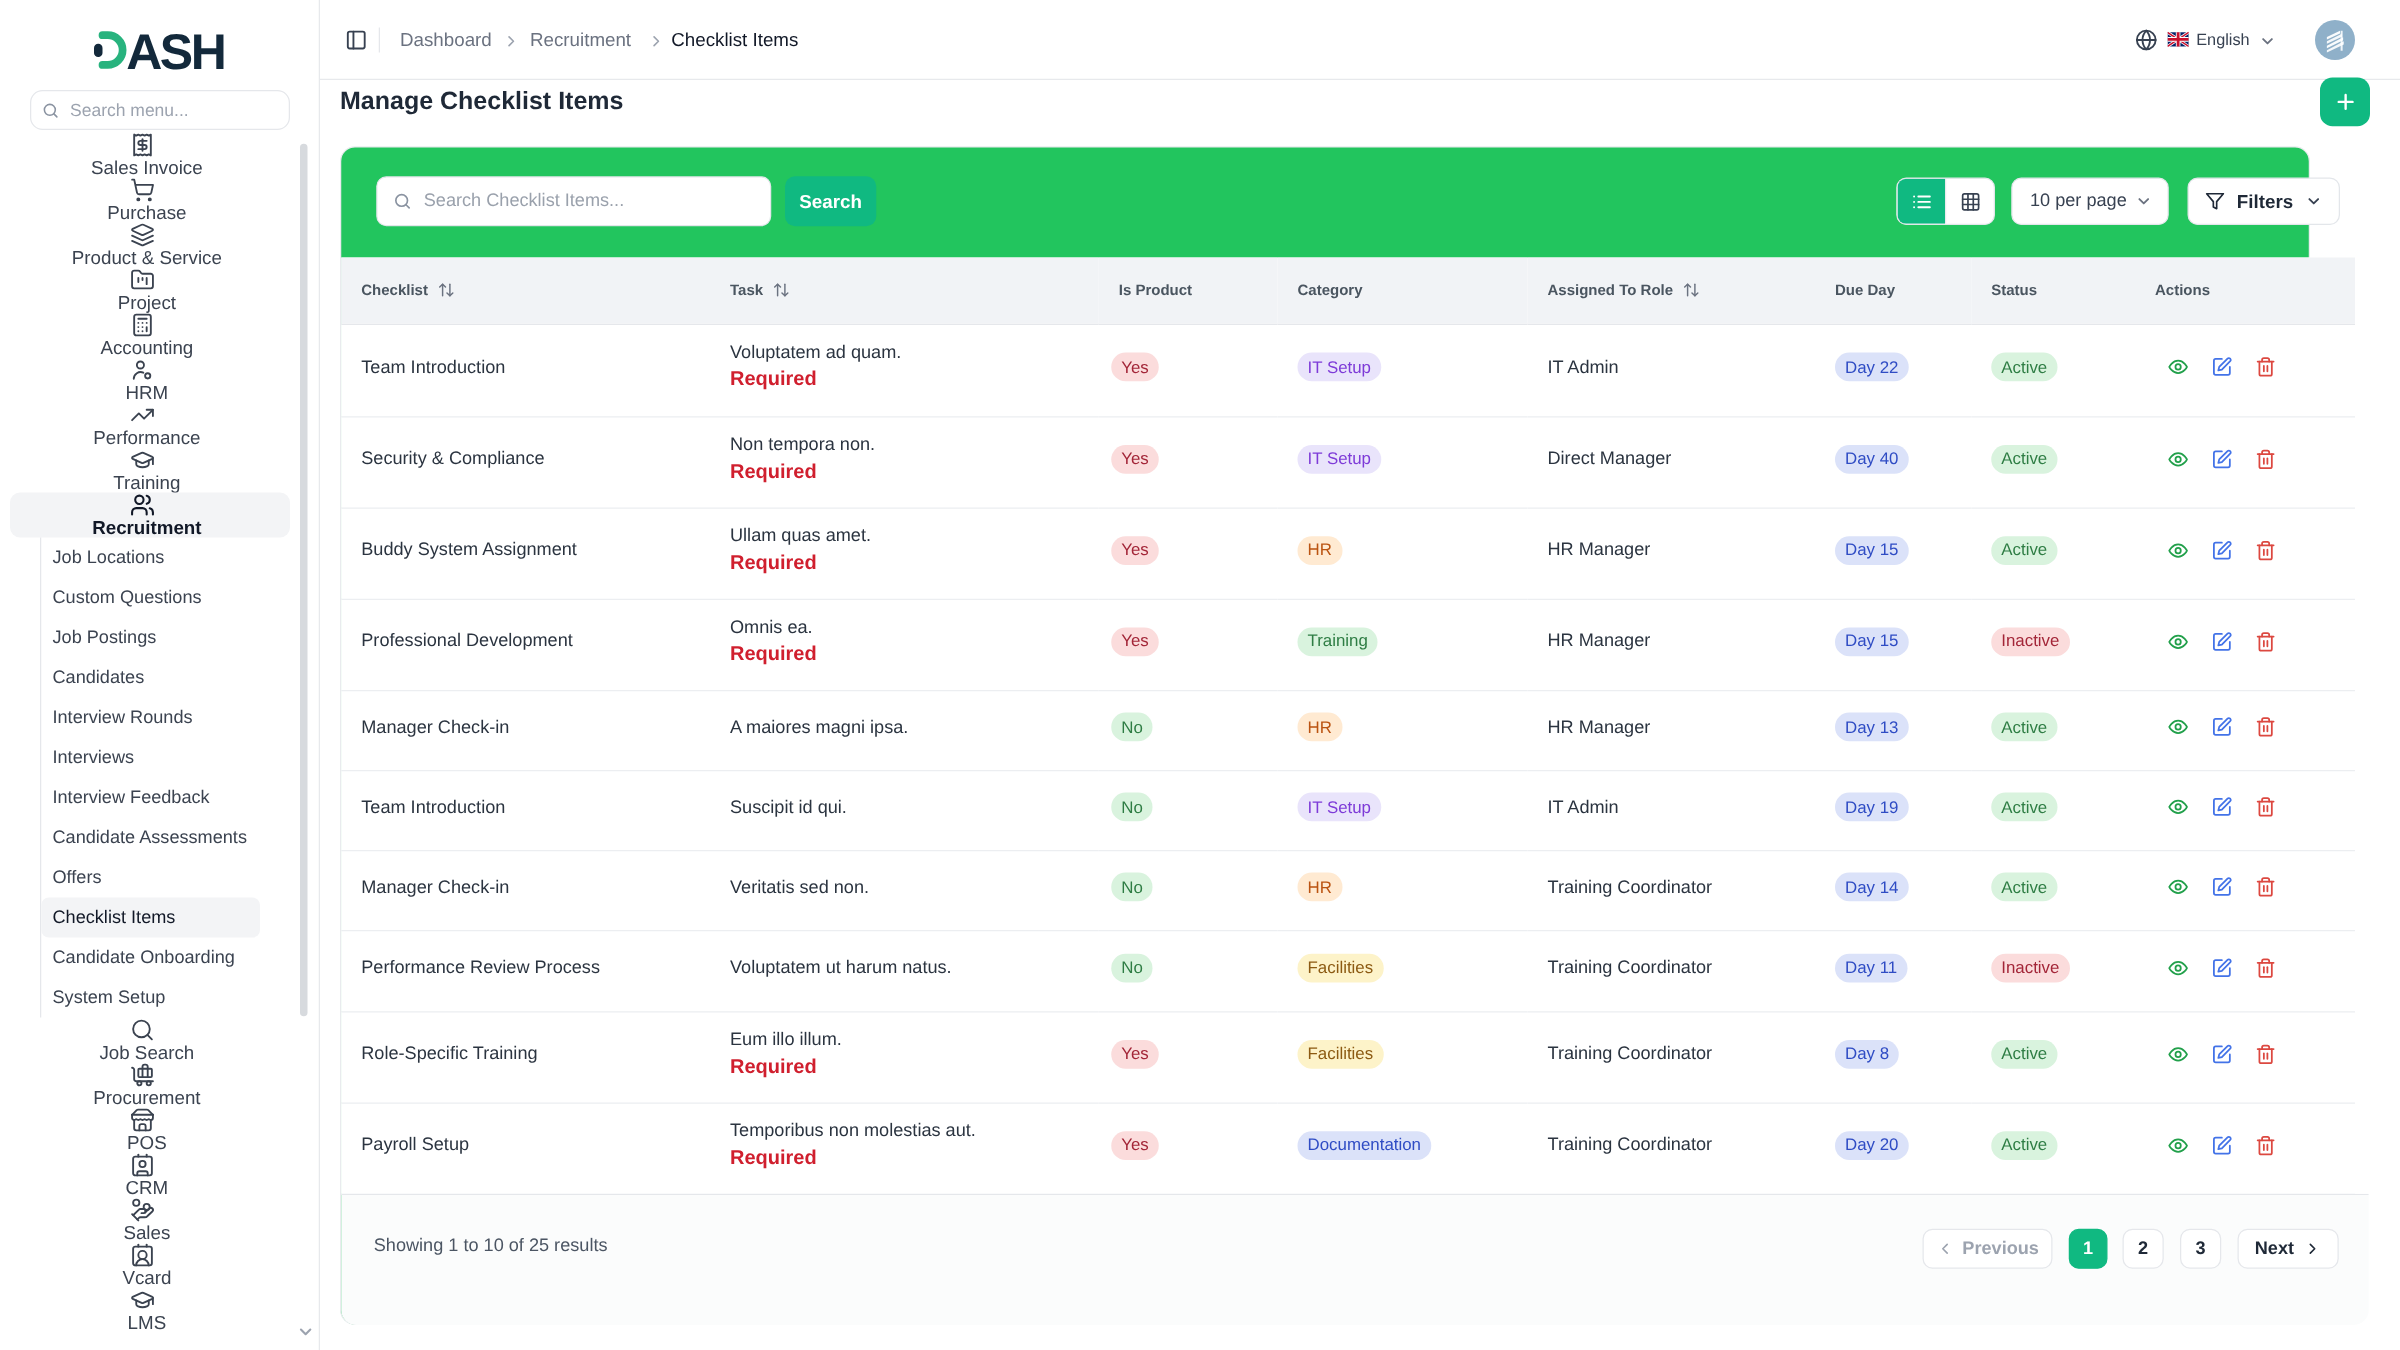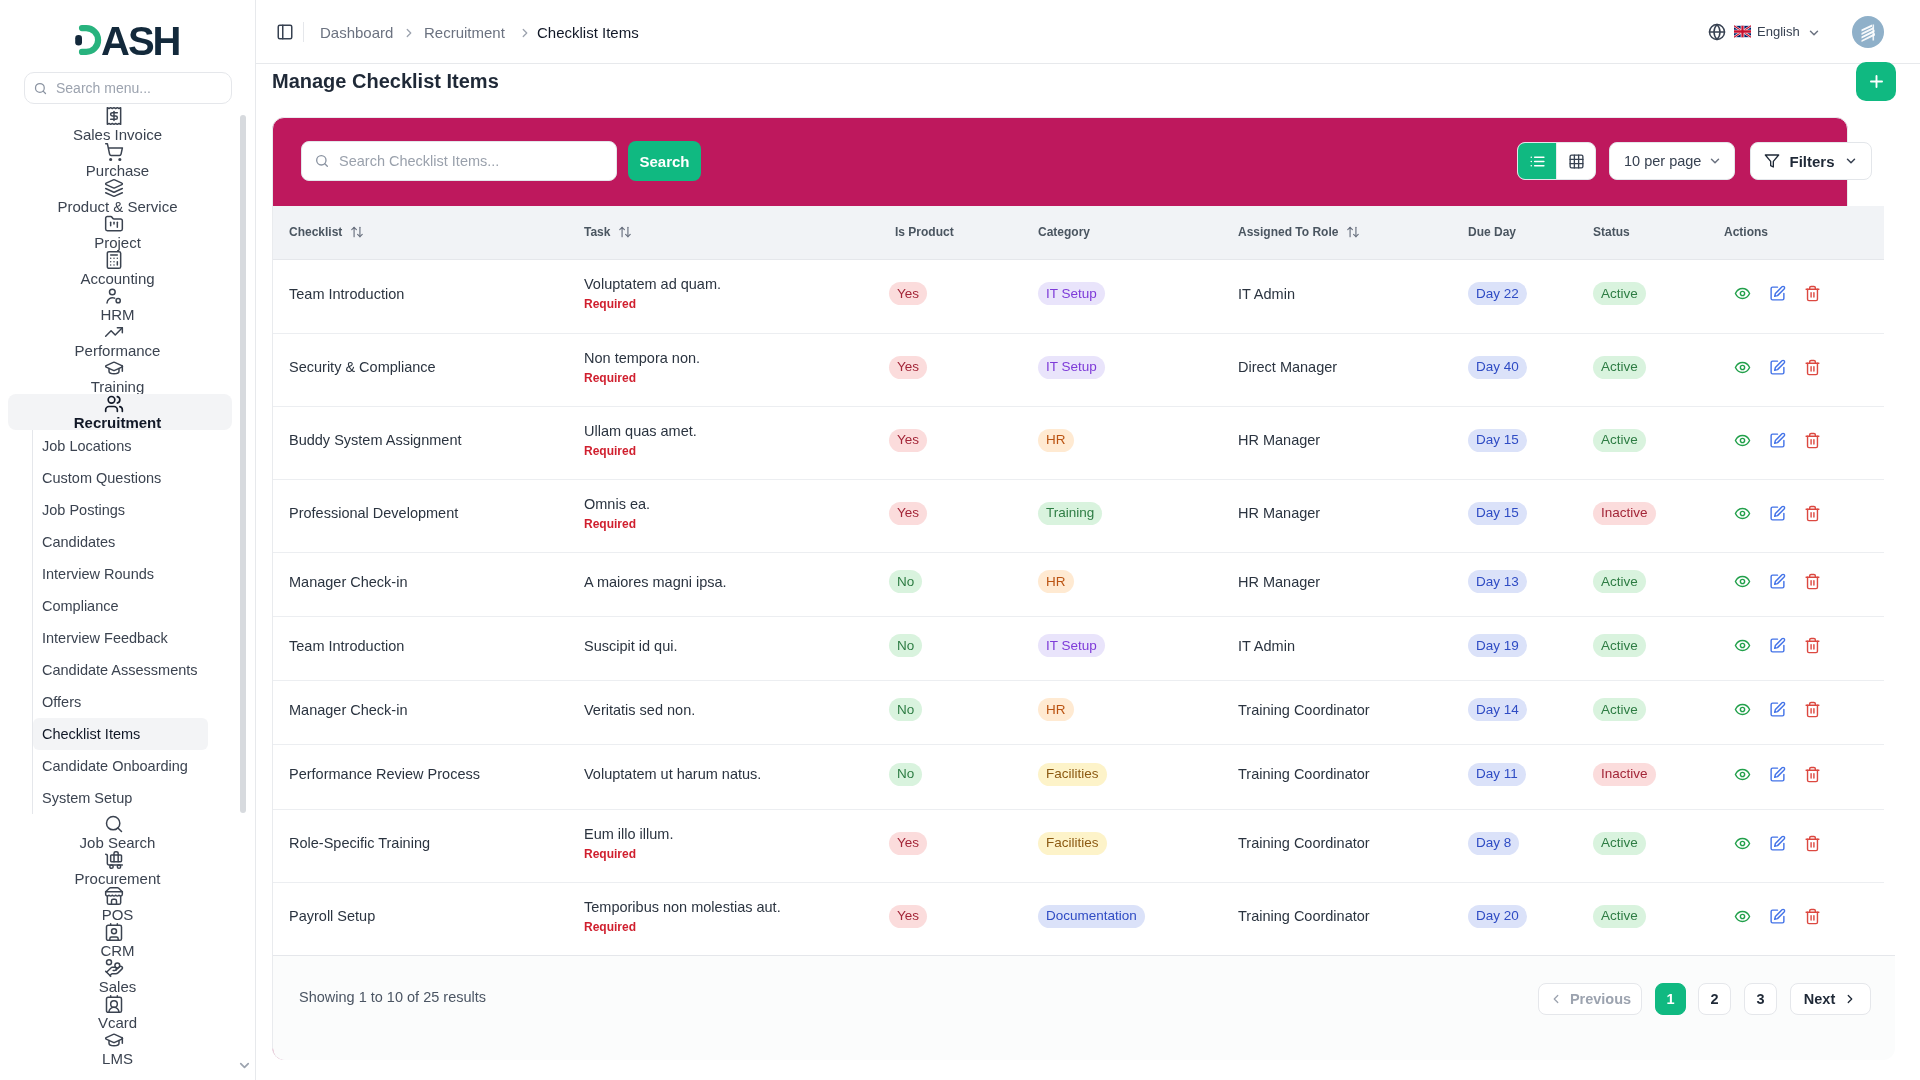--- a/index.html
+++ b/index.html
@@ -41,21 +41,21 @@
 #langch { position:absolute; left:1551px; top:26px; width:14px; height:14px; color:#6b7280; }
 #avatar { position:absolute; left:1596px; top:16px; width:32px; height:32px; border-radius:50%;
   background:#8fb0c9; overflow:hidden; }
 
 
 #h1 { position:absolute; left:272px; top:70px; font-size:20px; font-weight:bold; color:#1f2937; }
 #addbtn { position:absolute; left:1856px; top:62px; width:40px; height:39px; background:#10b981;
   border-radius:10px; display:flex; align-items:center; justify-content:center; }
 
 
-#card { position:absolute; left:272px; top:117px; width:1576px; height:943px; background:#be185d;
+#card { position:absolute; left:272px; top:117px; width:1576px; height:943px; background:#22c55e;
   border:1px solid #e9ebee; border-radius:12px; }
 #srchbox { position:absolute; left:28px; top:23px; width:316px; height:40px; background:#fff;
   border:1px solid #e3e6ea; border-radius:8px; display:flex; align-items:center; gap:9px;
   padding:0 12px; color:#9aa1ac; font-size:14.5px; }
 #srchbtn { position:absolute; left:355px; top:23px; width:73px; height:40px; background:#10b981;
   border-radius:8px; color:#fff; font-size:15px; font-weight:bold; display:flex; align-items:center; justify-content:center; }
 #seg { position:absolute; left:1244px; top:24px; width:79px; height:38px; border:1px solid #e3e6ea;
   border-radius:8px; background:#fff; display:flex; overflow:hidden; }
 #seg .half { width:39.5px; display:flex; align-items:center; justify-content:center; }
 #seg .half.on { background:#10b981; color:#fff; }
@@ -68,21 +68,21 @@
   gap:9px; font-size:15px; font-weight:bold; color:#1f2937; }
 
 
 #tbl { position:absolute; left:0; top:88px; width:1611px; border-collapse:collapse; background:#fff; table-layout:fixed; }
 #tbl th { background:#f1f3f6; height:53px; text-align:left; vertical-align:middle;
   font-size:12px; font-weight:bold; color:#4a5560; padding:0 16px; border-bottom:1px solid #e5e7eb; }
 #tbl td { vertical-align:middle; padding:0 16px 5px; font-size:14.5px; color:#2b3440;
   border-bottom:1px solid #eceef1; background:#fff; }
 .thw { display:flex; align-items:center; gap:8px; }
 .sort { width:14px; height:14px; color:#6b7280; }
-.req { font-size:12px; color:#d01f2e; margin-top:5px; font-weight:bold; }
+.req { font-size:16px; color:#d01f2e; margin-top:5px; font-weight:bold; }
 .pill { display:inline-block; font-size:13.5px; line-height:18px; padding:2.5px 8px; border-radius:999px; }
 .p-red { background:#fbdcdc; color:#a32638; }
 .p-green { background:#d9f3de; color:#2e7d44; }
 .p-purple { background:#e9e4fb; color:#7e3bd8; }
 .p-orange { background:#ffead2; color:#bb5412; }
 .p-yellow { background:#fdf3c9; color:#8c5a12; }
 .p-blue { background:#dbe2f9; color:#2f4cc4; }
 .acts { display:flex; align-items:center; gap:18px; padding-left:10px; }
 .acts svg { width:17px; height:17px; }
 
@@ -217,21 +217,21 @@
           <svg class="ch" viewBox="0 0 16 16" fill="none" stroke="currentColor" stroke-width="1.8" stroke-linecap="round" stroke-linejoin="round">
             <path d="m4 10 4-4 4 4"></path>
           </svg>
         </div>
 <div id="submenu">
 <div class="smi">Job Locations</div>
 <div class="smi">Custom Questions</div>
 <div class="smi">Job Postings</div>
 <div class="smi">Candidates</div>
 <div class="smi">Interview Rounds</div>
-<div class="smi">Compliance</div>
+<div class="smi">Interviews</div>
 <div class="smi">Interview Feedback</div>
 <div class="smi">Candidate Assessments</div>
 <div class="smi">Offers</div>
 <div class="smi active">Checklist Items</div>
 <div class="smi">Candidate Onboarding</div>
 <div class="smi">System Setup</div>
 </div>
 <div class="mi">
           <svg class="ic" viewBox="0 0 24 24" fill="none" stroke="currentColor" stroke-width="1.8" stroke-linecap="round" stroke-linejoin="round">
             <circle cx="11" cy="11" r="8"></circle>

